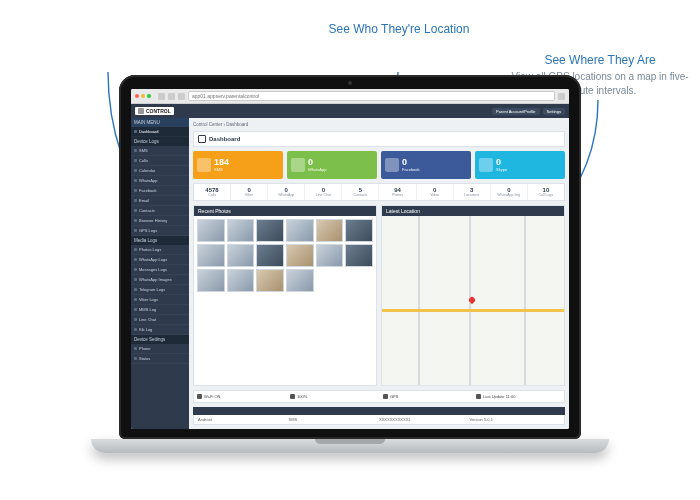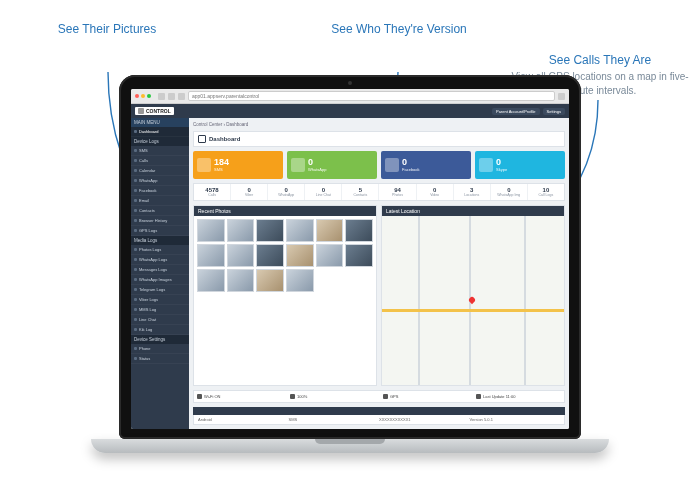--- a/index.html
+++ b/index.html
@@ -83,27 +83,26 @@
   .footerbar .fi::before{content:"";width:5px;height:5px;background:#555;border-radius:1px;}
 
   .infohead{background:#2f3b4c;height:8px;}
   .inforow{background:#fff;border:1px solid #dde2e8;border-top:none;display:flex;padding:2px 4px;font-size:4px;color:#666;}
   .inforow span{flex:1;}
 </style>
 </head>
 <body>
 
 <div class="callout" style="left:2px; top:22px; width:210px;">
-  <div class="title">See Their Pictures</div>
 </div>
 <div class="callout" style="left:284px; top:22px; width:230px;">
-  <div class="title">See Who They're Version</div>
+  <div class="title">See Who They're Location</div>
 </div>
 <div class="callout" style="left:502px; top:53px; width:196px;">
-  <div class="title">See Calls They Are</div>
+  <div class="title">See Where They Are</div>
   <div class="desc">View all GPS locations on a map in five-minute intervals.</div>
 </div>
 
 <svg class="arrows">
   <path d="M108,72 C108,200 200,280 258,300"></path>
   <circle cx="258" cy="300" r="2.5"></circle>
   <path d="M398,72 C398,130 340,155 315,168"></path>
   <circle cx="315" cy="168" r="2.5"></circle>
   <path d="M598,100 C598,200 520,260 460,278"></path>
   <circle cx="460" cy="278" r="2.5"></circle>

